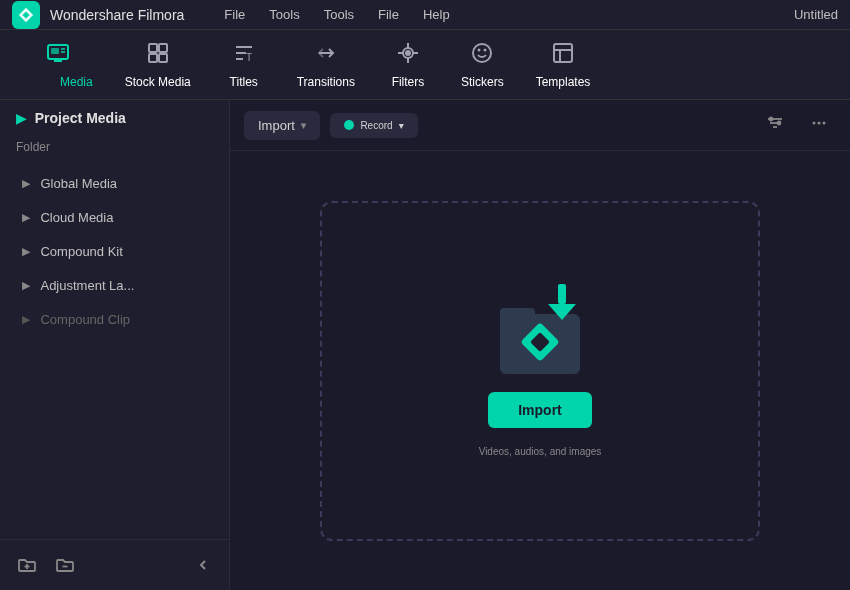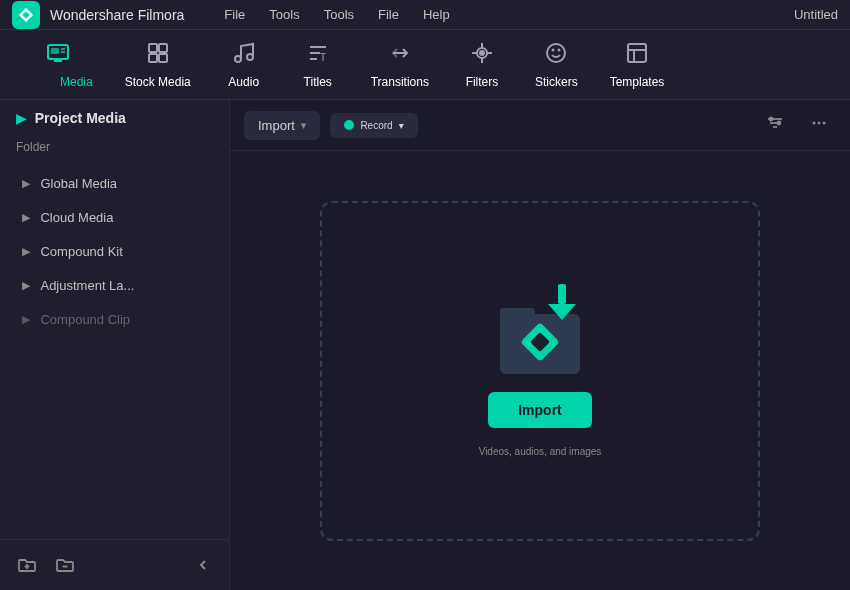--- a/index.html
+++ b/index.html
@@ -376,30 +376,20 @@
       <svg width="24" height="24" viewBox="0 0 24 24" fill="none" stroke="#a0a0b0" stroke-width="2">
         <rect x="3" y="3" width="8" height="8" rx="1"></rect>
         <rect x="13" y="3" width="8" height="8" rx="1"></rect>
         <rect x="3" y="13" width="8" height="8" rx="1"></rect>
         <rect x="13" y="13" width="8" height="8" rx="1"></rect>
       </svg>
     </span>
     <span class="tab-label">Stock Media</span>
   </div>
 
-  <div class="tab-item">
-    <span class="tab-icon">
-      <svg width="24" height="24" viewBox="0 0 24 24" fill="none" stroke="#a0a0b0" stroke-width="2">
-        <path d="M9 18V5l12-2v13"></path>
-        <circle cx="6" cy="18" r="3"></circle>
-        <circle cx="18" cy="16" r="3"></circle>
-      </svg>
-    </span>
-    <span class="tab-label">Audio</span>
-  </div>
 
   <div class="tab-item">
     <span class="tab-icon">
       <svg width="24" height="24" viewBox="0 0 24 24" fill="none" stroke="#a0a0b0" stroke-width="2">
         <path d="M4 6h16M4 12h10M4 18h7"></path>
         <text x="14" y="20" font-size="10" fill="#a0a0b0" stroke="none">T</text>
       </svg>
     </span>
     <span class="tab-label">Titles</span>
   </div>

